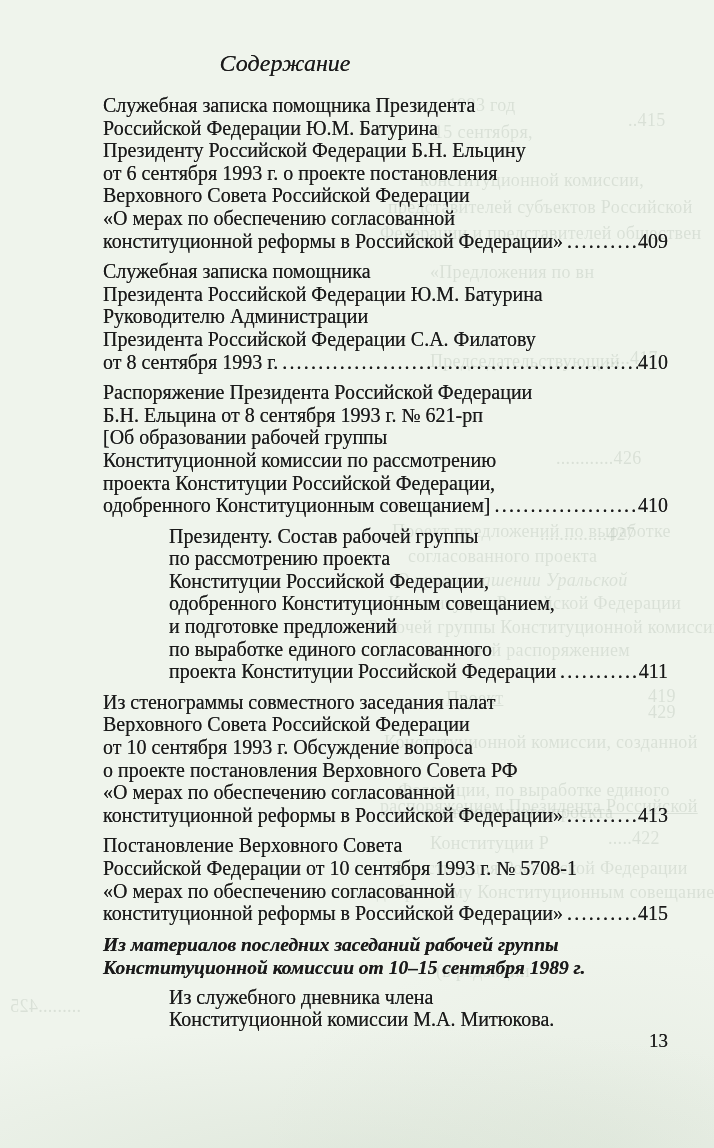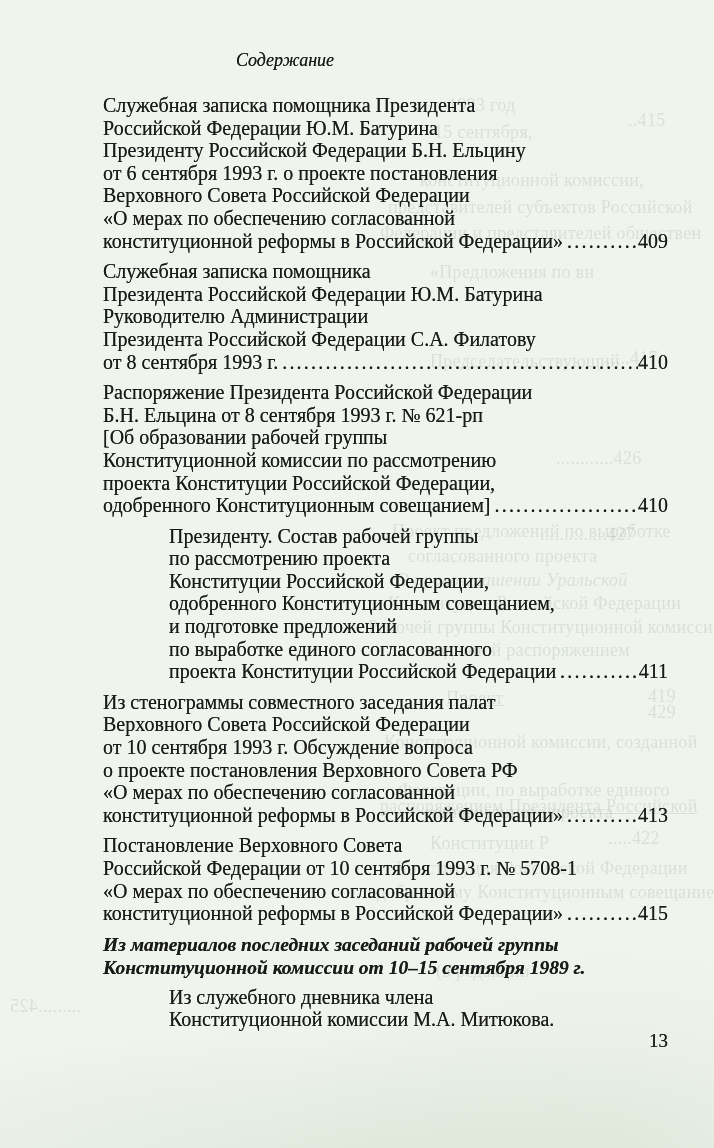--- a/index.html
+++ b/index.html
@@ -23,21 +23,21 @@
   .bt{
     position:absolute;white-space:nowrap;
     font-size:18px;color:#6d7f6d;opacity:0.16;
     filter:blur(0.55px);letter-spacing:0.3px;
   }
   .bt.mir{transform:scaleX(-1);}
   .bt.ital{font-style:italic;}
 
   .header{
     position:absolute;top:50px;left:0;width:570px;
-    text-align:center;font-style:italic;font-size:18px;
+    text-align:center;font-style:italic;font-size:24px;
     text-shadow:0 0 0.5px rgba(20,20,20,0.8);
   }
   .toc{
     position:absolute;left:103px;top:94px;width:565px;
     font-size:20px;line-height:22.6px;
     text-shadow:0 0 0.6px rgba(20,20,20,0.75);
   }
   .entry{margin-bottom:8px;}
   .entry.indent .line,.entry.indent .lastline{padding-left:66px;}
   .line{white-space:nowrap;}

